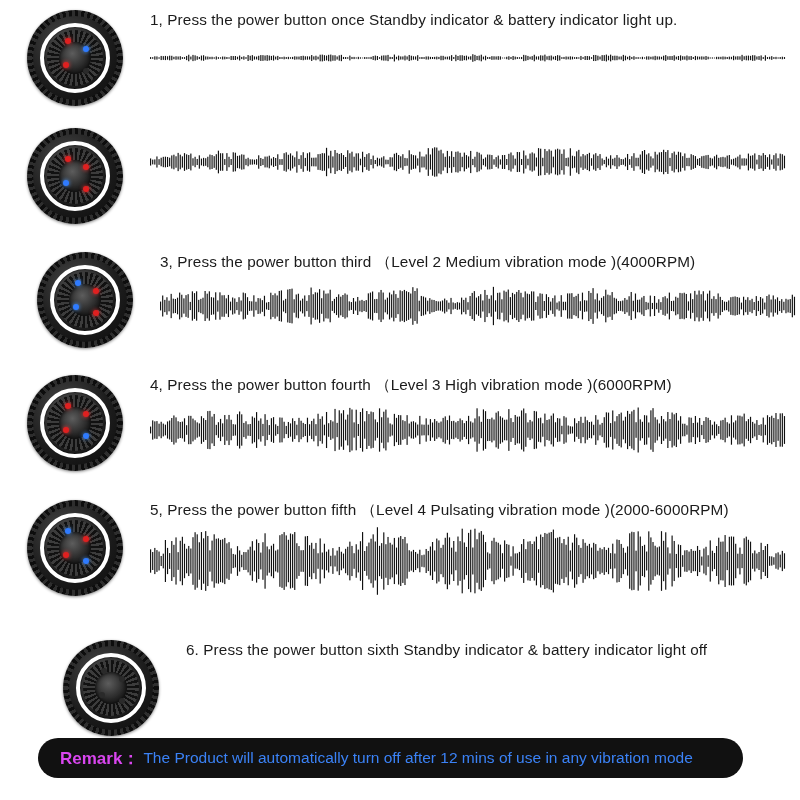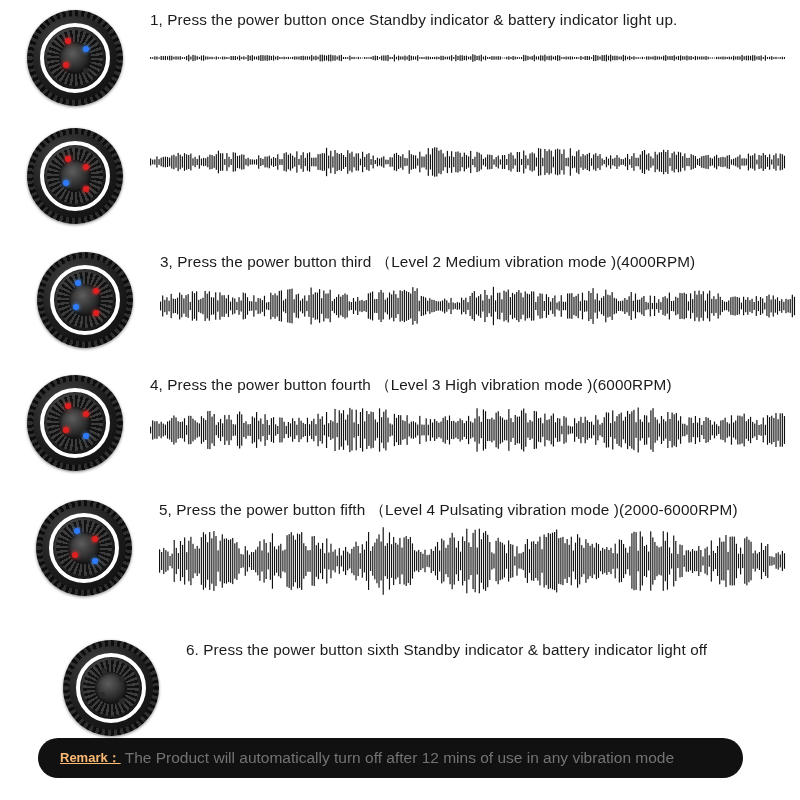--- a/index.html
+++ b/index.html
@@ -100,27 +100,26 @@
     left: 38px; right: 38px; bottom: 22px;
     height: 40px;
     background: #111111;
     border-radius: 20px;
     display: flex;
     align-items: center;
     padding-left: 22px;
     gap: 4px;
   }
   .remark .label {
-    color: #fdba74;
+    color: #d946ef;
     font-weight: bold;
-    font-size: 13px;
-    text-decoration: underline;
+    font-size: 17px;
   }
   .remark .text {
-    color: #737373;
+    color: #3b82f6;
     font-size: 15.5px;
   }
 </style>
 </head>
 <body>
 
 <div class="page">
   <div id="rows-container">
       <div class="row" style="position: absolute; top: 10px; left: 0px;">
         <div class="device-cell">
@@ -1402,21 +1401,21 @@
                 <rect x="983.33" y="21.70" width="1.83" height="56.59"></rect>
                 <rect x="986.67" y="31.98" width="1.83" height="36.03"></rect>
                 <rect x="990.00" y="22.30" width="1.83" height="55.39"></rect>
                 <rect x="993.33" y="22.10" width="1.83" height="55.80"></rect>
                 <rect x="996.67" y="26.81" width="1.83" height="46.37"></rect>
               </g>
             </svg>
           </div>
         </div>
       </div>
-      <div class="row" style="position: absolute; top: 500px; left: 0px; padding-left: 9px;">
+      <div class="row" style="position: absolute; top: 500px; left: 0px;">
         <div class="device-cell">
           <div class="device">
             <div class="tire"></div>
             <div class="ring"></div>
             <div class="hub"></div>
             <div class="led blue" style="left: 38px; top: 28px;"></div>
             <div class="led red" style="left: 56px; top: 36px;"></div>
             <div class="led red" style="left: 36px; top: 52px;"></div>
             <div class="led blue" style="left: 56px; top: 58px;"></div>
           </div>

